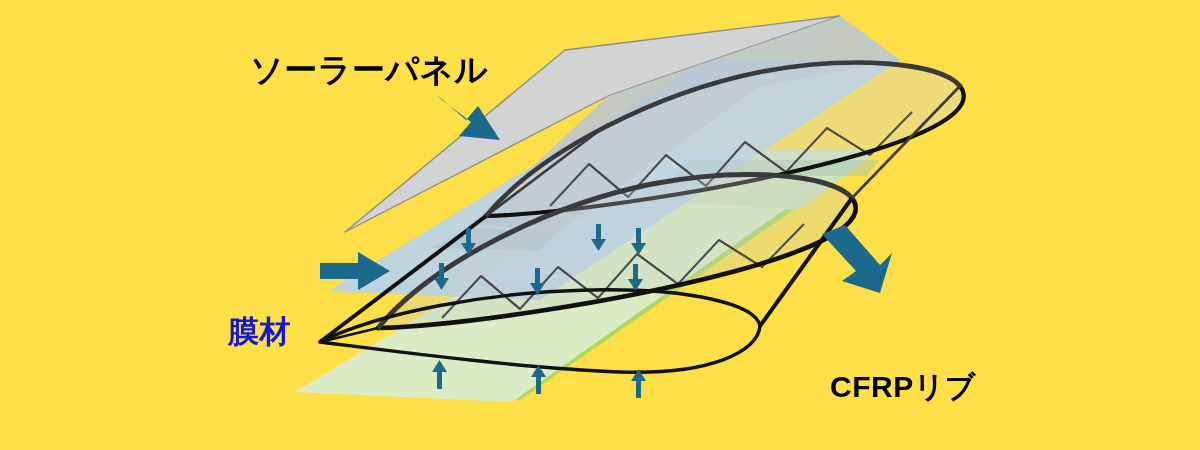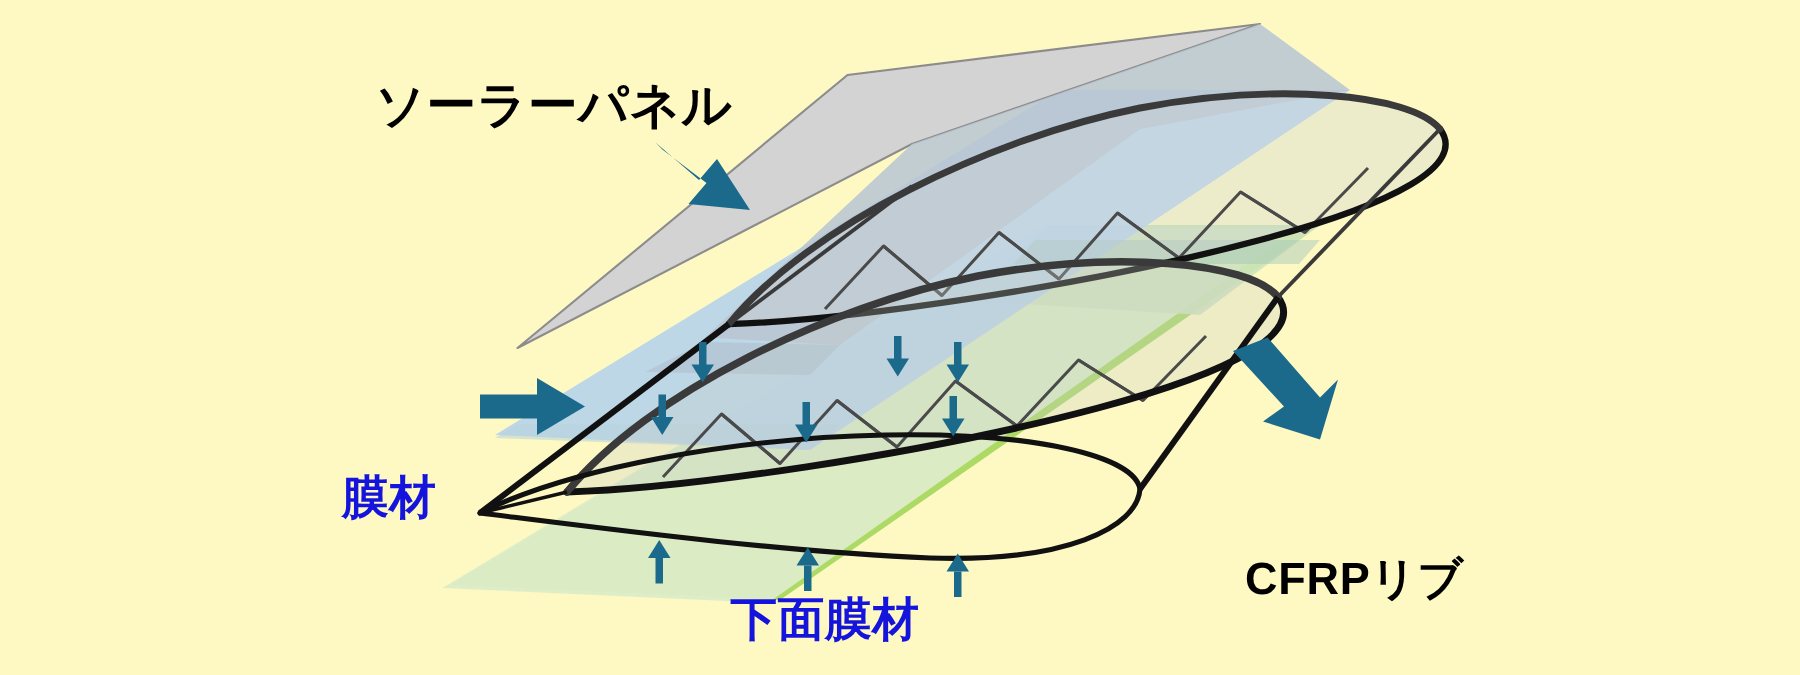--- a/index.html
+++ b/index.html
@@ -5,21 +5,21 @@
 <style>
   html,body{margin:0;padding:0;background:#ffffff;}
   body{
     font-family:"Liberation Sans","DejaVu Sans",sans-serif;
     -webkit-font-smoothing:antialiased;
   }
   #stage{
     position:relative;
     width:1200px;
     height:450px;
-    background:#fef9c3;
+    background:#fde047;
     overflow:hidden;
   }
   #diagram-svg{
     position:absolute;
     left:0; top:0;
     width:1200px;
     height:450px;
     display:block;
   }
   .label{
@@ -191,20 +191,19 @@
 
     </g>
   </svg>
 
   <div class="label label-solar">ソーラーパネル</div>
 
   <div class="label label-upper">
     <div>膜材</div>
   </div>
 
-  <div class="label label-lower">下面膜材</div>
 
   <div class="label label-cfrp">
     <div>CFRPリブ</div>
     
   </div>
 
 </div>
 
 </body></html>

